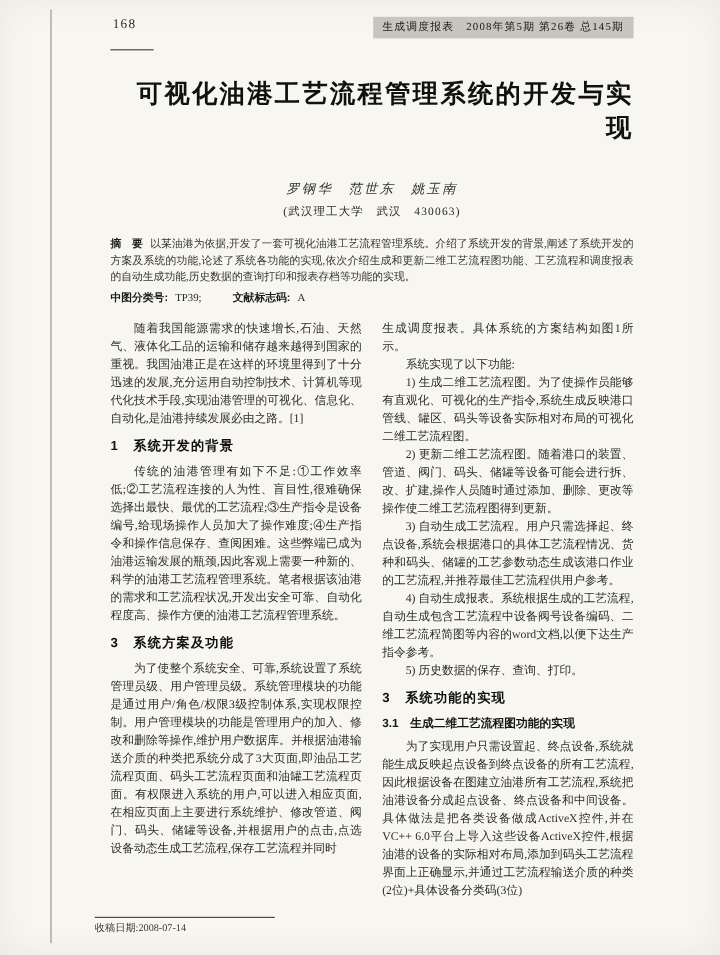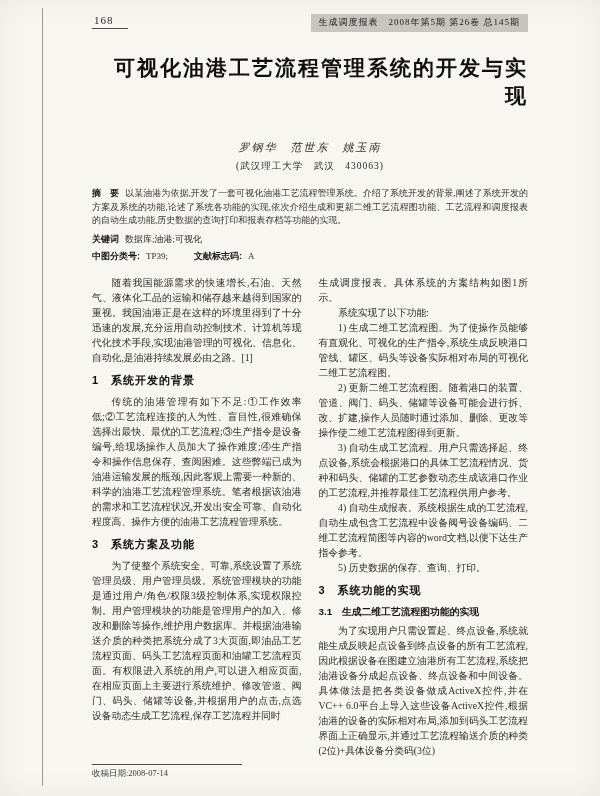--- a/index.html
+++ b/index.html
@@ -32,21 +32,21 @@
   }
   .header {
     display: flex;
     justify-content: space-between;
     align-items: flex-start;
     margin-bottom: 22px;
   }
   .pagenum {
     font-size: 11px;
     letter-spacing: 1px;
-    padding: 0 14px 2px 2px;
+    padding: 0 14px 15px 2px;
     border-bottom: 1px solid #4a4a46;
     text-align: right;
   }
   .journal {
     font-size: 9px;
     letter-spacing: 1px;
     background: #c7c5bf;
     color: #191917;
     padding: 2px 8px 3px;
   }
@@ -115,21 +115,21 @@
   }
   .col h3 {
     margin: 6px 0 4px;
     font-family: "Liberation Sans", sans-serif;
     font-weight: bold;
     font-size: 9.8px;
     color: #151513;
   }
   .footnote {
     position: absolute;
-    left: 92px;
+    left: 79px;
     bottom: 16px;
     font-size: 8.5px;
     color: #3a3a37;
   }
   .footnote .rule {
     width: 150px;
     border-top: 1px solid #4a4a46;
     margin-bottom: 3px;
   }
 </style>
@@ -148,23 +148,20 @@
 
     <h1 class="title">可视化油港工艺流程管理系统的开发与实现</h1>
 
     <div class="authors">罗钢华　范世东　姚玉南</div>
     <div class="affil">(武汉理工大学　武汉　430063)</div>
 
     <div class="abstract">
       <span class="lbl">摘　要</span><span>以某油港为依据,开发了一套可视化油港工艺流程管理系统。介绍了系统开发的背景,阐述了系统开发的方案及系统的功能,论述了系统各功能的实现,依次介绍生成和更新二维工艺流程图功能、工艺流程和调度报表的自动生成功能,历史数据的查询打印和报表存档等功能的实现。</span>
     </div>
 
-    <div class="kw">
-      <span class="lbl">关键词</span><span>数据库;油港;可视化</span>
-    </div>
 
     <div class="clc">
       <span class="lbl">中图分类号:</span><span>TP39;</span><span class="sep"></span><span class="lbl">文献标志码:</span><span>A</span>
     </div>
 
     <div class="cols">
 
       <div class="col">
         <p class="indent">随着我国能源需求的快速增长,石油、天然气、液体化工品的运输和储存越来越得到国家的重视。我国油港正是在这样的环境里得到了十分迅速的发展,充分运用自动控制技术、计算机等现代化技术手段,实现油港管理的可视化、信息化、自动化,是油港持续发展必由之路。[1]</p>
         <h2>1　系统开发的背景</h2>

